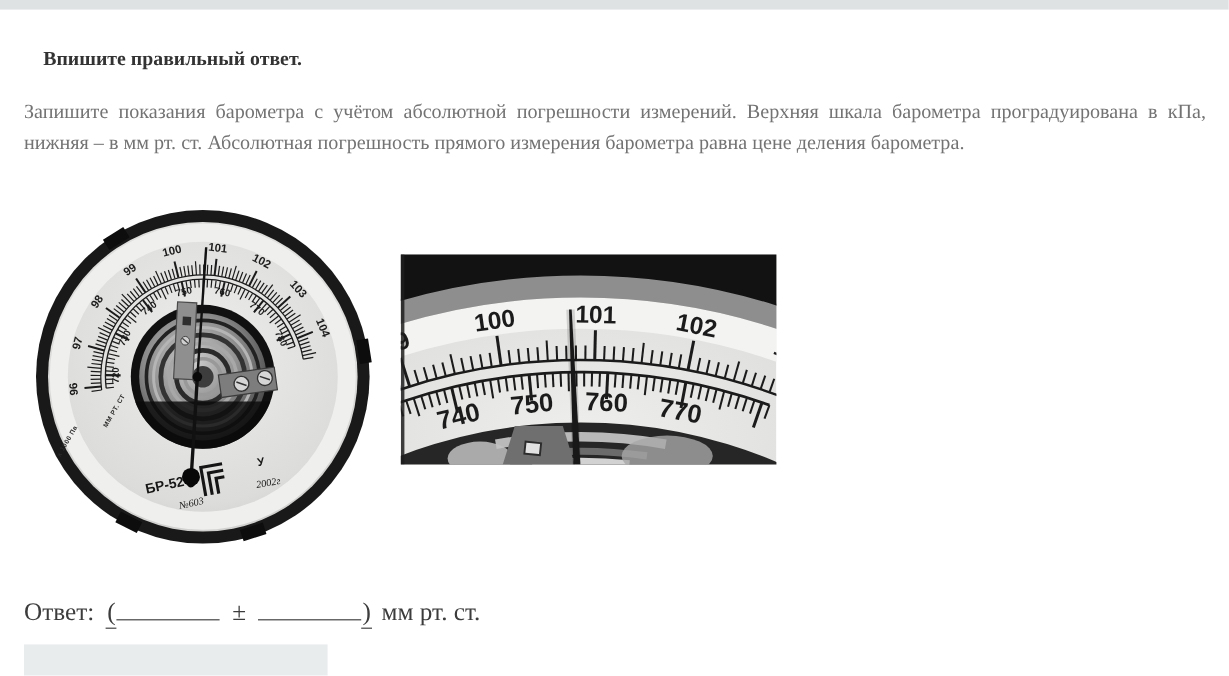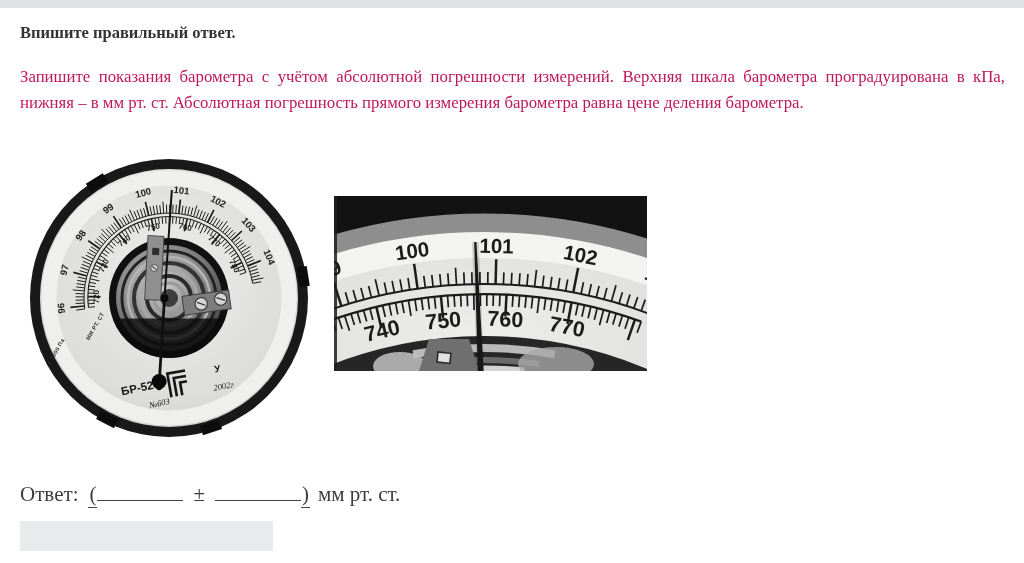--- a/index.html
+++ b/index.html
@@ -1,21 +1,21 @@
 <!DOCTYPE html>
 <html><head>
 <meta charset="utf-8">
 <style>
   html,body{margin:0;padding:0;background:#ffffff;}
   body{width:1024px;height:563px;overflow:hidden;position:relative;
        font-family:"Liberation Serif","DejaVu Serif",serif;color:#3a3a3a;}
   .topbar{height:8px;width:100%;}
   .content{padding:15px 19px 0 20px;}
-  .q-title{font-size:16.5px;font-weight:bold;margin:0;line-height:19px;color:#333;}
-  .q-text{font-size:16.8px;line-height:26px;text-align:justify;margin:22px 0 0 0;color:#be185d;}
+  .q-title{font-size:16.5px;font-weight:bold;margin:16px;line-height:19px;color:#333;}
+  .q-text{font-size:16.8px;line-height:26px;text-align:justify;margin:22px 0 0 0;color:#737373;}
   .images{margin-top:40px;display:flex;align-items:flex-start;}
   .photo1{width:285px;height:295px;margin-left:5px;position:relative;}
   .photo2{width:313px;height:175px;margin-left:24px;margin-top:40px;position:relative;}
   svg{display:block;}
   .answer-line{margin-top:31px;font-size:21px;color:#3c3c3c;white-space:nowrap;}
   .ans-prefix{margin-right:10px;}
   .ul{border-bottom:1.4px solid #444;display:inline-block;}
   .blank{width:86px;height:17px;}
   .paren{padding:0 1px;}
   .pm{margin:0 10px;}

